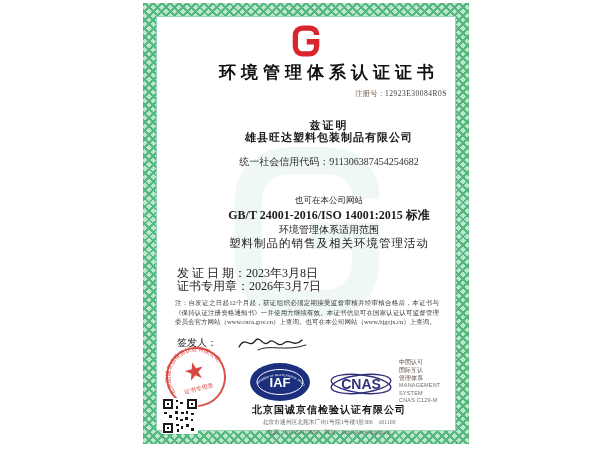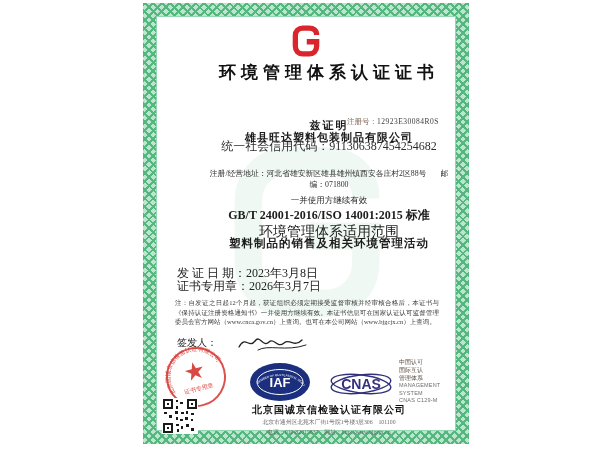--- a/index.html
+++ b/index.html
@@ -7,32 +7,32 @@
         font-family:"Liberation Serif","DejaVu Serif",serif;color:#1c1c1c;}
   .cert{position:absolute;left:143px;top:3px;width:326px;height:441px;box-sizing:border-box;padding:13px;
         background:
           repeating-linear-gradient(45deg,#54b87e 0 2px,rgba(255,255,255,0) 2px 6px),
           repeating-linear-gradient(-45deg,#54b87e 0 2px,#bce5cf 2px 6px);}
   .cert-inner{position:relative;width:100%;height:100%;background:#ffffff;border:1px solid #93d6b2;box-sizing:border-box;}
   .abs{position:absolute;left:0;right:0;}
   .center{text-align:center;margin-left:46px;}
   .title{top:44px;font-size:17px;font-weight:bold;letter-spacing:5px;color:#111;}
   .logo{position:absolute;top:5px;left:50%;transform:translateX(-50%);}
-  .reg{top:100px;text-align:right;padding-right:16px;font-size:7.5px;}
+  .reg{top:72px;text-align:right;padding-right:8px;font-size:7.5px;}
   .reg .lbl{color:#7d6455;}
   .reg .val{color:#3c3c3c;letter-spacing:.5px;}
   .certify{top:101px;font-size:11px;font-weight:bold;letter-spacing:2px;}
   .company{top:113px;font-size:11px;font-weight:bold;letter-spacing:1px;}
-  .credit{top:121px;font-size:12px;color:#2e2e2e;}
+  .credit{top:138px;font-size:10px;color:#2e2e2e;}
   .addr{top:151px;font-size:7.8px;color:#2e2e2e;}
   .addr .gap{display:inline-block;width:14px;}
   .conform{top:178px;font-size:8.5px;}
   .standard{top:190px;font-size:12px;font-weight:bold;}
-  .scopelbl{top:206px;font-size:14px;}
-  .scope{top:219px;font-size:11.5px;font-weight:bold;letter-spacing:1px;}
+  .scopelbl{top:206px;font-size:10px;}
+  .scope{top:219px;font-size:11.5px;font-weight:normal;letter-spacing:1px;}
   .dates{top:250px;left:20px;right:auto;font-size:12px;line-height:13px;color:#222;}
   .note{top:281px;left:18px;right:16px;font-size:6.5px;line-height:9.5px;color:#3a3a3a;text-align:justify;}
   .signer{top:315px;left:20px;right:auto;font-size:10px;display:flex;align-items:center;gap:19px;}
   .watermark{position:absolute;top:110px;left:45px;opacity:.55;}
   .seal{position:absolute;top:327px;left:6px;transform:rotate(-14deg);}
   .qr{position:absolute;top:381px;left:5px;}
   .iaf{position:absolute;top:345px;left:92px;}
   .cnas{position:absolute;top:352px;left:172px;}
   .cnasblk{position:absolute;top:341px;left:242px;font-family:"Liberation Sans",sans-serif;}
   .cnasblk .zh{font-size:6px;color:#5a4a42;line-height:8px;}
@@ -59,25 +59,22 @@
       <div class="abs center title">环境管理体系认证证书</div>
 
       <div class="abs reg">
         <span class="lbl">注册号：</span><span class="val">12923E30084R0S</span>
       </div>
 
       <div class="abs center certify">兹证明</div>
       <div class="abs center company">雄县旺达塑料包装制品有限公司</div>
       <div class="abs center credit">统一社会信用代码：911306387454254682</div>
 
-      <div class="abs center addr">
-        <span>注册/经营地址：河北省雄安新区雄县雄州镇西安各庄村2区88号</span><span class="gap"></span><span>邮编：071800</span>
-      </div>
 
-      <div class="abs center conform">一并使用方继续有效</div>
+      <div class="abs center conform">也可在本公司网站</div>
       <div class="abs center standard">GB/T 24001-2016/ISO 14001:2015 标准</div>
       <div class="abs center scopelbl">环境管理体系适用范围</div>
       <div class="abs center scope">塑料制品的销售及相关环境管理活动</div>
 
       <div class="abs dates">
         <div>发 证 日 期：2023年3月8日</div>
         <div>证书专用章：2026年3月7日</div>
       </div>
 
       <div class="abs note">注：自发证之日起12个月起，获证组织必须定期接受监督审核并经审核合格后，本证书与《保持认证注册资格通知书》一并使用方继续有效。本证书信息可在国家认证认可监督管理委员会官方网站（www.cnca.gov.cn）上查询。也可在本公司网站（www.bjgcjx.cn）上查询。</div>

